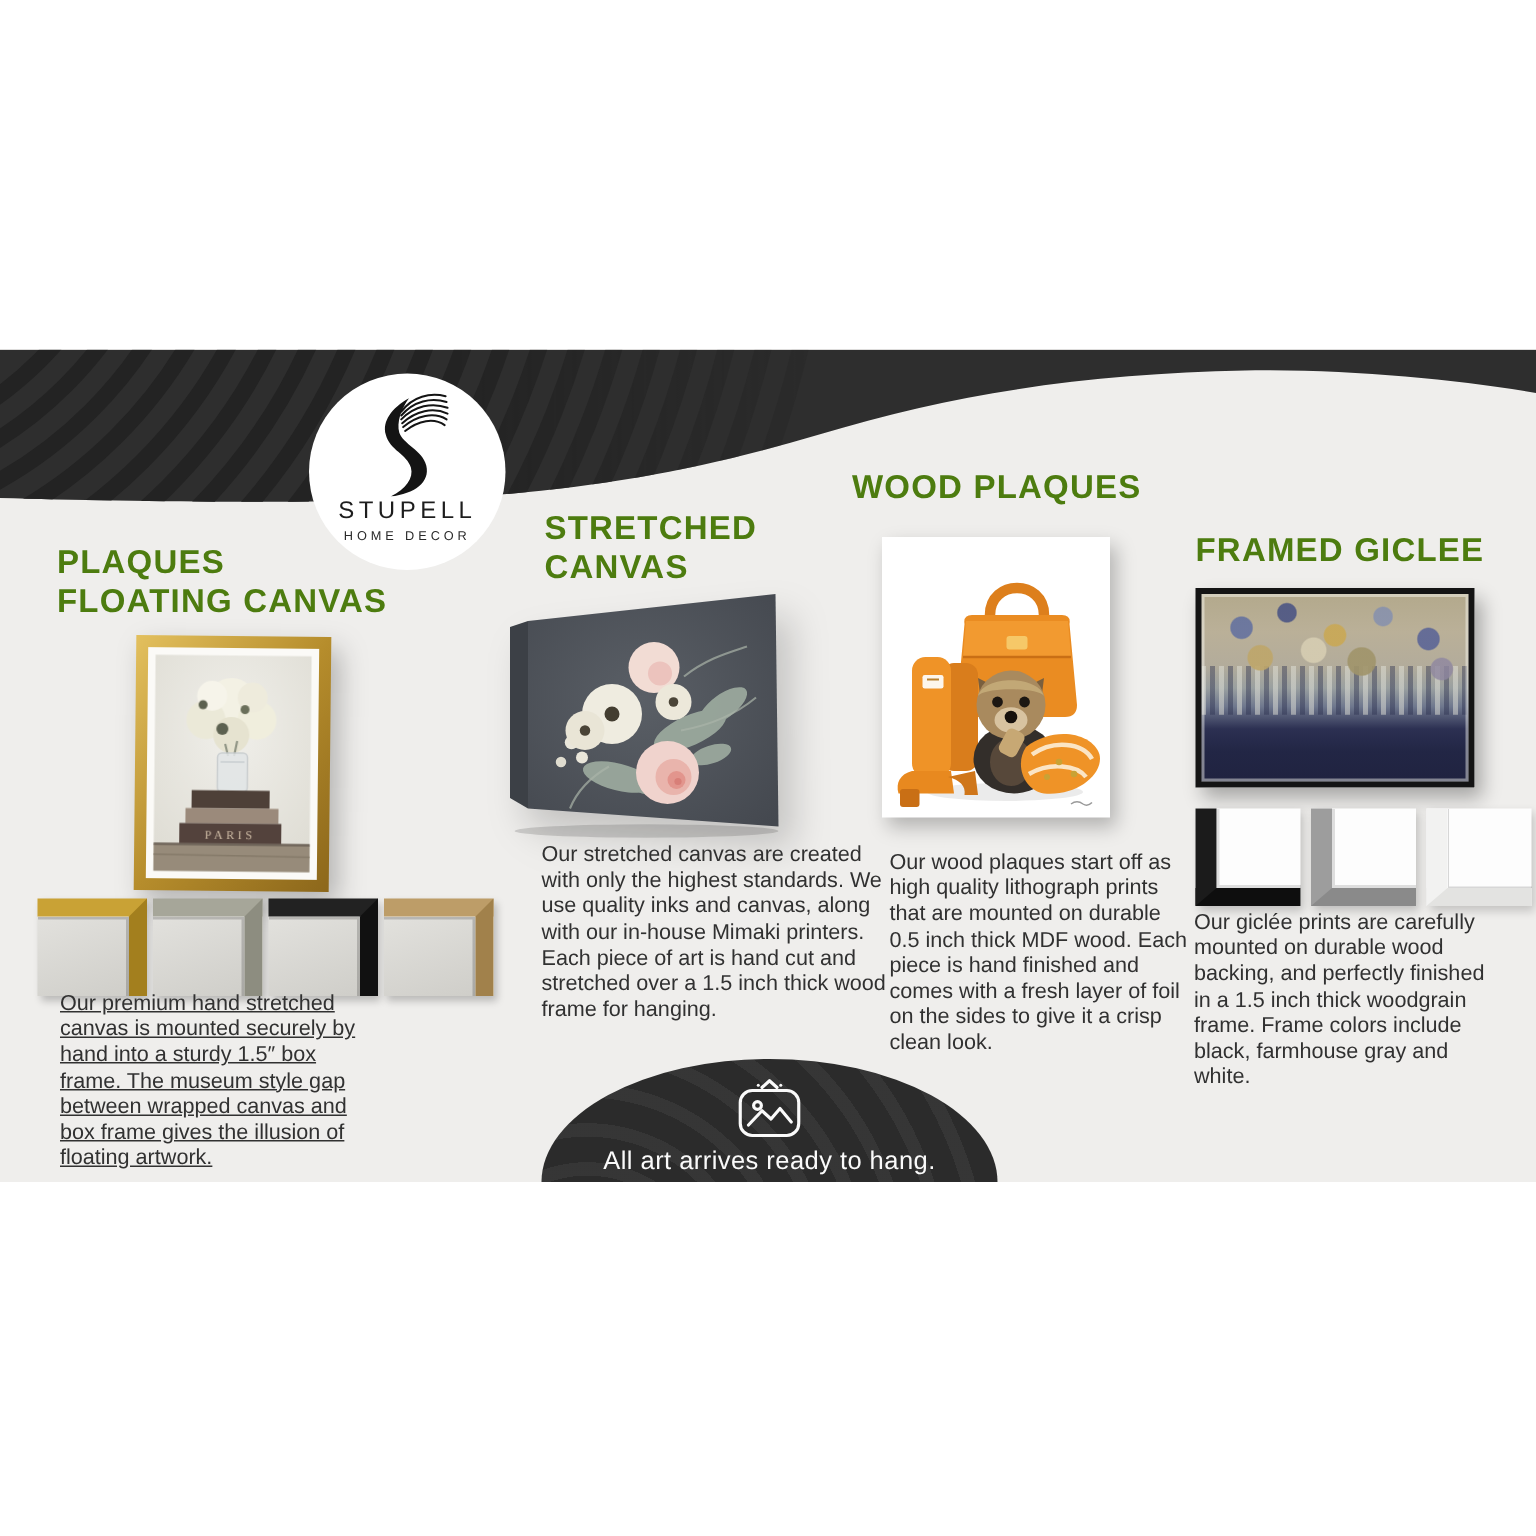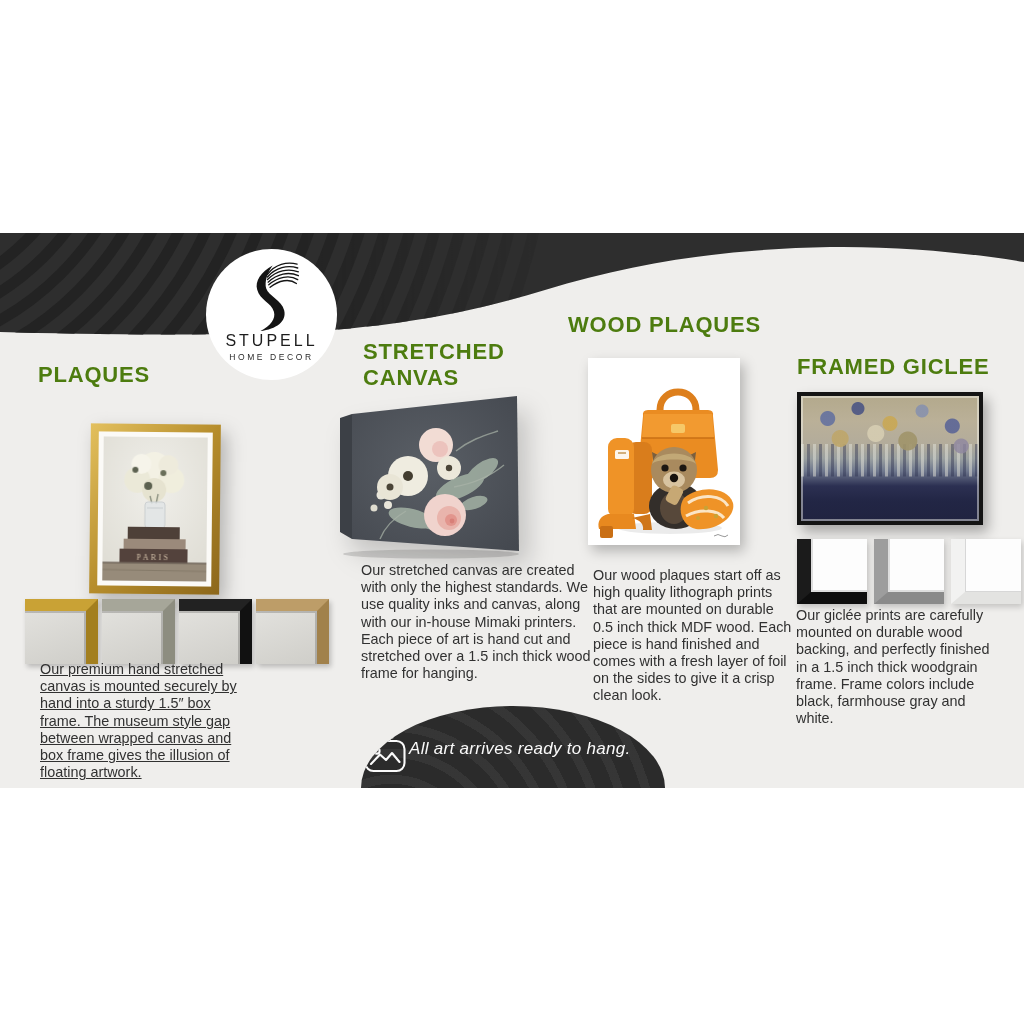--- a/index.html
+++ b/index.html
@@ -55,21 +55,21 @@
             radial-gradient(circle at 90% 40%, rgba(142,134,160,.8) 0 7px, rgba(142,134,160,0) 8px),
             radial-gradient(circle at 42% 30%, rgba(214,205,178,.9) 0 8px, rgba(214,205,178,0) 9px),
             repeating-linear-gradient(90deg, rgba(226,226,216,.5) 0 3px, rgba(226,226,216,0) 3px 6px, rgba(36,40,72,.4) 6px 9px, rgba(36,40,72,0) 9px 12px),
             linear-gradient(180deg,#b3a98c 0%,#bab098 20%,#b3ac9b 38%,#9aa0a0 50%,#6f788e 60%,#2c3052 72%,#222645 84%,#202340 100%);
           background-size:auto,auto,auto,auto,auto,auto,auto,auto,auto,100% 26%,100% 100%;
           background-position:0 0,0 0,0 0,0 0,0 0,0 0,0 0,0 0,0 0,0 52%,0 0;
           background-repeat:no-repeat;}
   
   #dome{position:absolute;left:361px;top:706px;width:304px;height:82px;background:#2b2b2b;
         border-radius:50% 50% 0 0 / 100% 100% 0 0;overflow:hidden;z-index:4;
-        display:flex;flex-direction:row;align-items:center;font-style:italic;}
+        display:flex;flex-direction:column;align-items:center;}
   #dome::before{content:"";position:absolute;inset:0;
         background:repeating-radial-gradient(circle at 10% 190%, rgba(255,255,255,.05) 0 9px, rgba(0,0,0,0) 9px 26px);}
   #dome .hang-icon{margin-top:13px;position:relative;}
   #dome .msg{color:#fafafa;font-size:17px;letter-spacing:.3px;margin-top:3px;position:relative;}
 </style>
 </head>
 <body>
 
 <div id="stage">
 
@@ -126,20 +126,21 @@
         <path d="M42,44 C56,33 72,30 83,38"></path>
       </g>
       <path fill="#141414" d="M46,10 C28,20 18,34 22,48 C26,64 44,68 48,82 C51,93 43,104 27,112 C52,109 68,97 64,80 C60,64 40,58 36,46 C33,35 38,21 46,10 Z"></path>
     </svg>
     <div class="brand">STUPELL</div>
     <div class="brand-sub">HOME DECOR</div>
   </div>
 
   <div class="h-title" style="left:38px;top:362px;">
     <span style="display:block">PLAQUES</span>
+    <span style="display:block">FLOATING CANVAS</span>
   </div>
 
   <svg id="float-art" width="130" height="170" viewBox="0 0 130 170">
     <defs>
       <linearGradient id="goldGrad" x1="0" y1="0" x2="1" y2="1">
         <stop offset="0" stop-color="#e3c05e"></stop>
           <stop offset=".5" stop-color="#b68d2c"></stop>
           <stop offset="1" stop-color="#8c671b"></stop>
       </linearGradient>
       <radialGradient id="artBg" cx=".5" cy=".35" r=".8">

